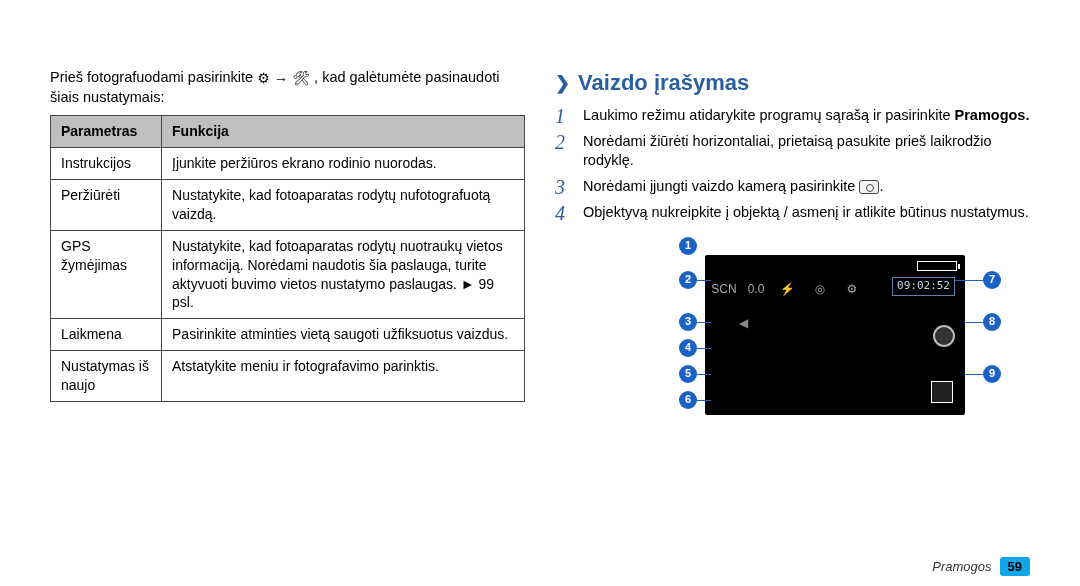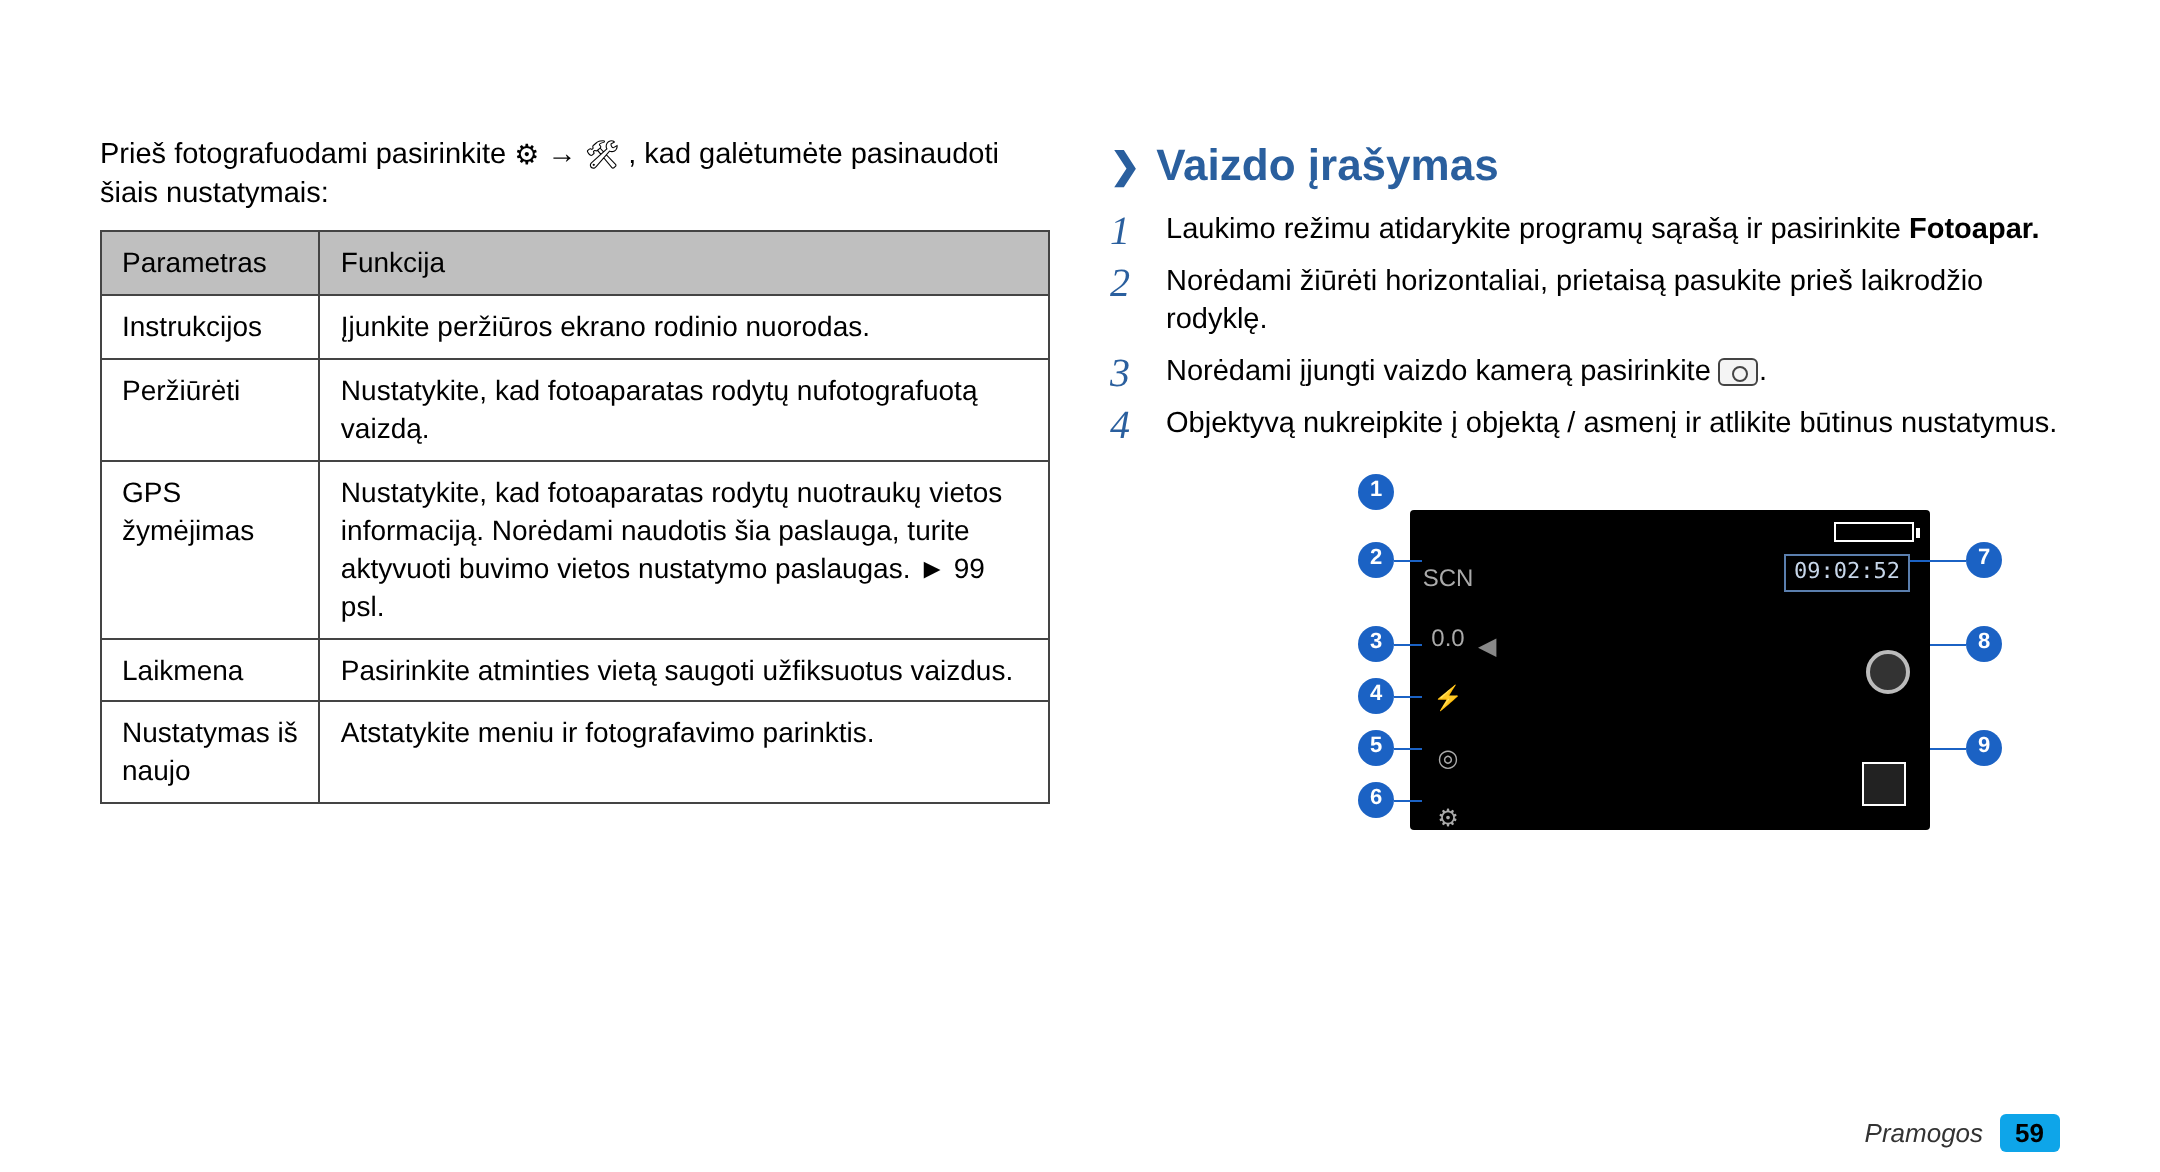--- a/index.html
+++ b/index.html
@@ -34,21 +34,21 @@
     font-size: 14px;
   }
   th, td {
     border: 1px solid #444;
     padding: 6px 10px;
     text-align: left;
     vertical-align: top;
   }
   th {
     background: #bfbfbf;
-    font-weight: normal;
+    font-weight: bold;
   }
   .section-title {
     display: flex;
     align-items: center;
     gap: 8px;
     font-size: 22px;
     font-weight: bold;
     color: #2a5f9e;
     margin-bottom: 8px;
   }
@@ -108,21 +108,21 @@
   .top-status::after{
     content:""; position:absolute; right:-4px; top:2px; width:2px;height:5px;background:#fff;
   }
   .time-box{
     position:absolute; top:22px; right:10px;
     color:#c7d6e9; font-size:11px; font-family:monospace;
     border:1px solid #5b7fae; padding:1px 4px;
   }
   .left-icons{
     position:absolute; left:8px; top:24px;
-    display:flex; flex-direction:column; gap:10px;
+    display:flex; flex-direction:row; gap:10px;
     color:#aaa; font-size:12px;
   }
   .li-item{
     width:22px;height:20px; display:flex;align-items:center;justify-content:center;
   }
   .chev-left{
     position:absolute; left:34px; top:60px; color:#888; font-size:12px;
   }
   .shutter{
     position:absolute; right:10px; top:70px;
@@ -199,21 +199,21 @@
   </div>
 
   <div class="col">
     <div class="section-title">
       <span class="chevron">❯</span>
       <span>Vaizdo įrašymas</span>
     </div>
     <ol class="steps" id="steps">
         <li>
           <span class="stepnum">1</span>
-          <span>Laukimo režimu atidarykite programų sąrašą ir pasirinkite <span class="bold">Fotoapar.</span></span>
+          <span>Laukimo režimu atidarykite programų sąrašą ir pasirinkite <span class="bold">Pramogos.</span></span>
         </li>
         <li>
           <span class="stepnum">2</span>
           <span>Norėdami žiūrėti horizontaliai, prietaisą pasukite prieš laikrodžio rodyklę.</span>
         </li>
         <li>
           <span class="stepnum">3</span>
           <span>Norėdami įjungti vaizdo kamerą pasirinkite <span class="camera-icon"></span>.</span>
         </li>
         <li>

